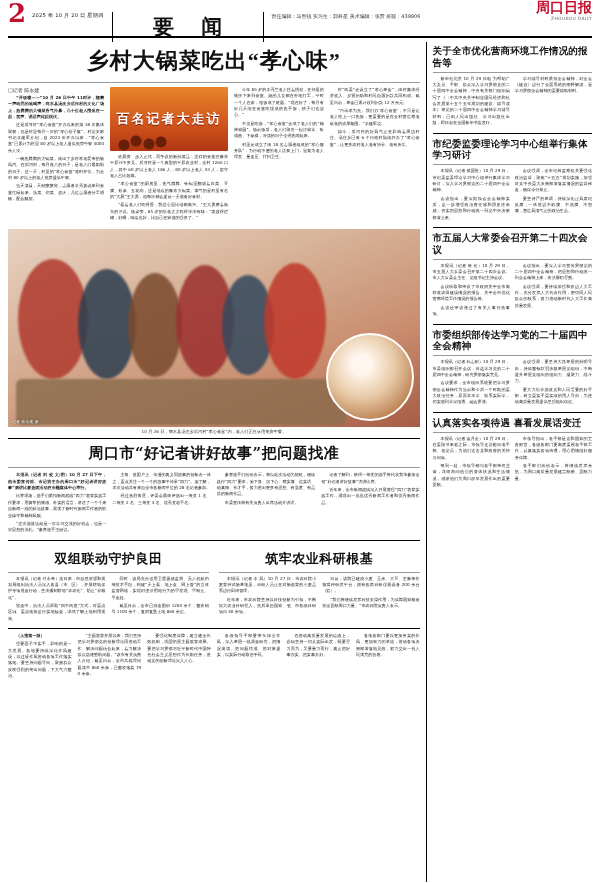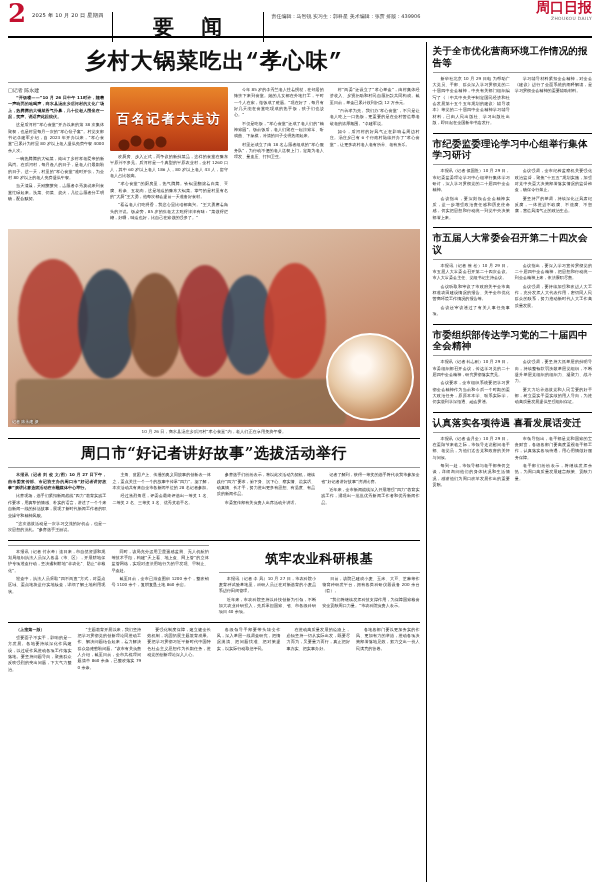--- a/index.html
+++ b/index.html
@@ -22,21 +22,21 @@
   .mh-logo{width:86px;text-align:right;}
   .mh-logo .zk{font-family:"DejaVu Serif","Liberation Serif",serif;font-size:14px;font-weight:bold;color:#c3102f;letter-spacing:0px;line-height:1;}
   .mh-logo .zk-sub{font-size:4.4px;color:#666;letter-spacing:.4px;margin-top:2px;}
 
   
   .body-wrap{display:flex;margin-top:4px;height:840px;}
   .left-zone{width:420px;position:relative;padding-right:6px;border-right:1px solid #000;box-sizing:border-box;}
   .right-zone{width:166px;padding-left:6px;box-sizing:border-box;}
 
   .headline-main{
-    font-family:Liberation Mono, monospace;
+    font-family:Liberation Serif, serif;
     font-size:22px;font-weight:bold;text-align:center;letter-spacing:1px;
     margin:4px 0 6px;
   }
   .rule{height:1px;background:#000;margin:4px 0;}
   .thin{height:1px;background:#999;}
 
   
   .cols{display:flex;gap:6px;}
   .col{flex:1;}
   .tx{font-size:4.1px;line-height:1.55;text-align:justify;color:#222;word-break:break-all;}
@@ -167,21 +167,21 @@
         <div class="blob" style="left:168px;top:36px;width:58px;height:112px;background:#9c2f2f;"></div>
         <div class="blob" style="left:214px;top:46px;width:52px;height:100px;background:#34495e;"></div>
         <div class="blob" style="left:256px;top:34px;width:62px;height:116px;background:#c0392b;"></div>
         <div class="blob" style="left:8px;top:150px;width:330px;height:46px;background:#8d6e4f;border-radius:6px;"></div>
         <div class="inset"></div>
         <div class="cap">记者 陈永建 摄</div>
       </div>
       <div class="caption">10 月 26 日，商水县汤庄乡后河村“孝心食堂”内，老人们正在享用免费午餐。</div>
       <div class="rule"></div>
 
-      <div class="subhead">周口市“好记者讲好故事”选拔活动举行</div>
+      <div class="subhead">周口市“好记者讲好故事”把问题找准</div>
       <div class="thin"></div>
       <div class="cols" style="margin-top:4px;">
         <div class="col">
           <div class="tx">
             <p class="lead">本报讯（记者 刘 俊 文/图）10 月 27 日下午，由市委宣传部、市记协主办的周口市“好记者讲好故事”演讲比赛选拔活动在市融媒体中心举行。</p>
             <p>比赛现场，选手们紧扣新闻战线“四力”教育实践工作要求，用真挚的情感、朴实的语言，讲述了一个个来自新闻一线的鲜活故事，展现了新时代新闻工作者的职业操守和精神风貌。</p>
             <p>“这次选拔活动是一次学习交流的好机会，也是一次思想的洗礼。”参赛选手王丽说。</p>
           </div>
         </div>
         <div class="col">
@@ -200,20 +200,21 @@
           <div class="tx">
             <p>记者了解到，获得一等奖的选手将代表我市参加全省“好记者讲好故事”演讲比赛。</p>
             <p>近年来，全市新闻战线深入开展增强“四力”教育实践工作，涌现出一批批优秀新闻工作者和优秀新闻作品。</p>
           </div>
         </div>
       </div>
       <div class="rule"></div>
 
       <div class="two-up">
         <div>
+          <div class="subhead small">双组联动守护良田</div>
           <div class="thin"></div>
           <div class="cols" style="margin-top:3px;">
             <div class="col">
                 <div class="tx">
               <p>本报讯（记者 付永奇）连日来，市自然资源和规划局组织执法人员深入各县（市、区），开展耕地保护专项巡查行动，坚决遏制耕地“非农化”、防止“非粮化”。</p>
               <p>巡查中，执法人员采取“四不两直”方式，对重点区域、重点地块进行实地核查，详细了解土地利用现状。</p>
             </div>
               </div>
             <div class="col">
                 <div class="tx">

